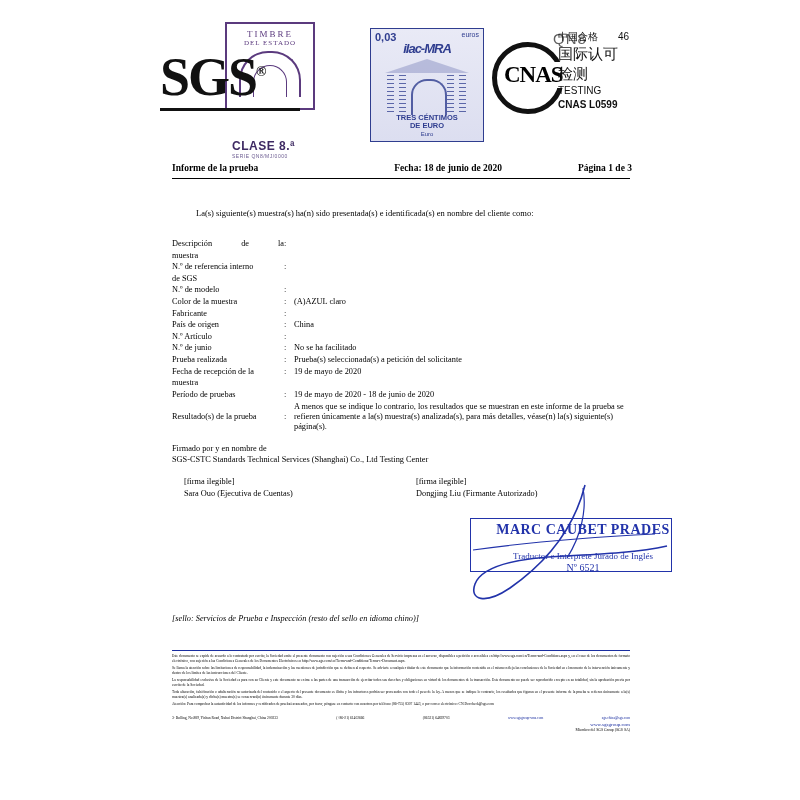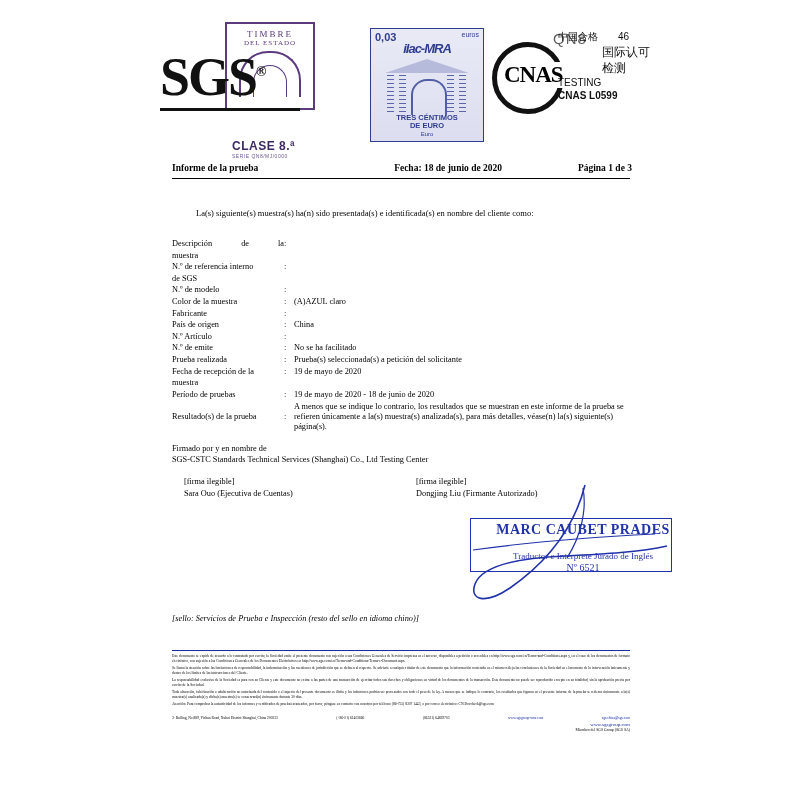--- a/index.html
+++ b/index.html
@@ -177,21 +177,21 @@
   }
   .cnas-right {
     position: absolute;
     left: 558px;
     top: 30px;
     font-family: "Liberation Sans", sans-serif;
     font-size: 10px;
     line-height: 1.35;
     color: #111;
   }
-  .cnas-right .cn { font-size: 12px; margin-left: 44px; }
+  .cnas-right .cn { font-size: 15px; }
   .cnas-right .big { font-weight: bold; }
   .cnas-code {
     position:absolute;
     left: 553px; top: 30px;
     font-family: "Liberation Sans", sans-serif;
     font-size: 15px;
     letter-spacing: 1px;
     color:#444;
     opacity:.85;
   }
@@ -508,21 +508,21 @@
       <div class="val">China</div>
     </div>
 
     <div class="frow">
       <div class="lbl">N.º Artículo</div>
       <div class="colon">:</div>
       <div class="val"></div>
     </div>
 
     <div class="frow">
-      <div class="lbl">N.º de emite</div>
+      <div class="lbl">N.º de junio</div>
       <div class="colon">:</div>
       <div class="val">No se ha facilitado</div>
     </div>
 
     <div class="frow">
       <div class="lbl">Prueba realizada</div>
       <div class="colon">:</div>
       <div class="val">Prueba(s) seleccionada(s) a petición del solicitante</div>
     </div>
 

